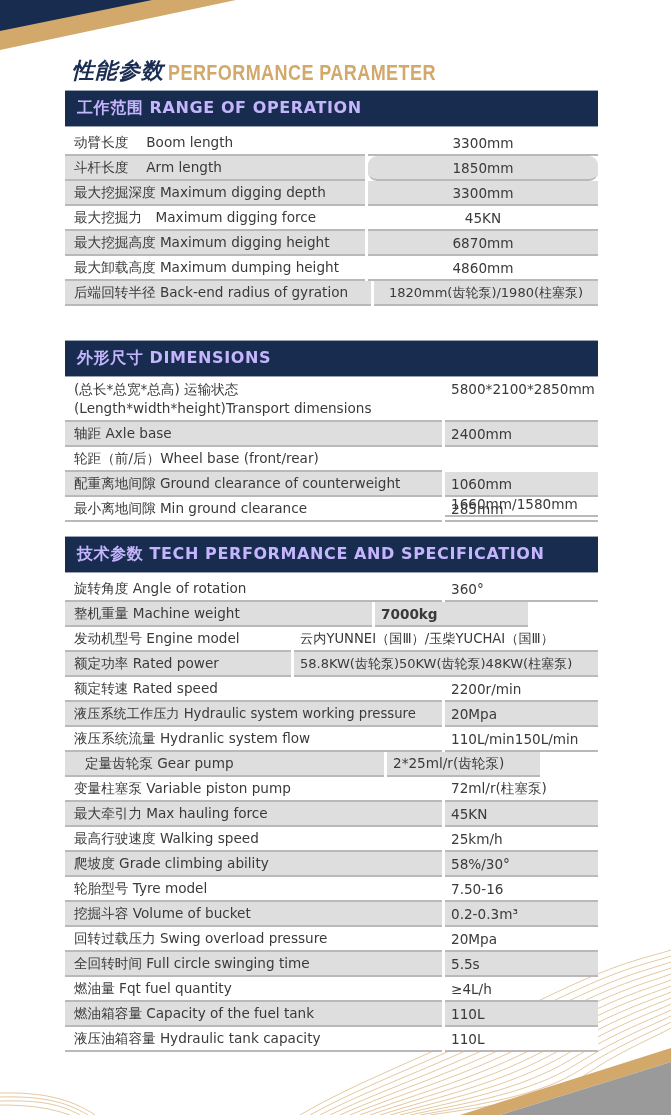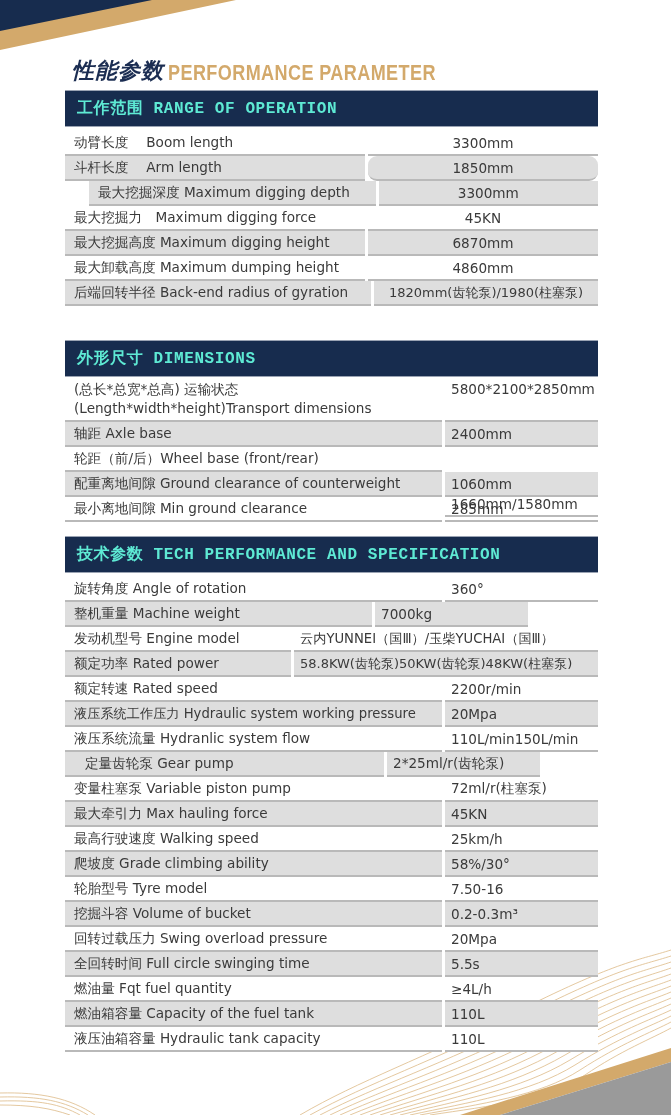--- a/index.html
+++ b/index.html
@@ -3,21 +3,21 @@
 <meta charset="utf-8">
 <style>
   html,body{margin:0;padding:0;}
   body{width:671px;height:1115px;position:relative;overflow:hidden;background:#ffffff;font-family:"DejaVu Sans","Liberation Sans",sans-serif;color:#333333;}
   .deco{position:absolute;left:0;top:0;}
   .title{position:absolute;left:72px;top:56px;height:30px;display:flex;align-items:flex-end;white-space:nowrap;}
   .title .cn{font-family:"DejaVu Sans",sans-serif;font-weight:bold;font-style:italic;font-size:22px;color:#1b2d52;letter-spacing:1px;}
   .title .en{font-family:"Liberation Sans",sans-serif;font-weight:bold;font-size:22px;color:#d3a96b;transform:scaleX(0.82);transform-origin:left bottom;display:inline-block;margin-left:4px;letter-spacing:0.5px;}
   .section{position:absolute;left:65px;width:533px;}
   .sec-head{height:37px;background:#172c4e;border-top:1px solid #9aa3b3;border-bottom:1px solid #9aa3b3;box-sizing:border-box;display:flex;align-items:center;padding-left:12px;}
-  .sec-head span{color:#5eead4;font-weight:bold;font-size:16px;letter-spacing:0.6px;white-space:nowrap;font-family:Liberation Mono, monospace;}
+  .sec-head span{color:#c4b5fd;font-weight:bold;font-size:16px;letter-spacing:0.6px;white-space:nowrap;}
   .row{display:flex;height:25px;box-sizing:border-box;}
   .cell{box-sizing:border-box;height:100%;display:flex;align-items:center;font-size:13.6px;white-space:nowrap;overflow:hidden;border-bottom:2px solid #b9b9b9;color:#3a3a3a;}
   .row.alt .cell{background:#dedede;}
   .cell.lbl{padding-left:9px;}
   .cell.center{justify-content:center;padding-left:0;}
   .gap{width:3px;flex:none;}
   .row.tall{height:45px;}
   .row.tall .cell{align-items:flex-start;padding-top:3px;line-height:19px;}
   .stack{display:flex;flex-direction:column;}
 </style>
@@ -66,21 +66,21 @@
     <div class="cell lbl" style="width:300px;">动臂长度　 Boom length</div>
     <div class="gap"></div>
     <div class="cell center" style="width:230px;">3300mm</div>
   </div>
   <div class="row alt">
     <div class="cell lbl" style="width:300px;">斗杆长度　 Arm length</div>
     <div class="gap"></div>
     <div class="cell center" style="width:230px;border-radius:9px;">1850mm</div>
   </div>
   <div class="row alt">
-    <div class="cell lbl" style="width:300px;margin-left:24px;">最大挖掘深度 Maximum digging depth</div>
+    <div class="cell lbl" style="width:300px;">最大挖掘深度 Maximum digging depth</div>
     <div class="gap"></div>
     <div class="cell center" style="width:230px;">3300mm</div>
   </div>
   <div class="row">
     <div class="cell lbl" style="width:300px;">最大挖掘力　Maximum digging force</div>
     <div class="gap"></div>
     <div class="cell center" style="width:230px;">45KN</div>
   </div>
   <div class="row alt">
     <div class="cell lbl" style="width:300px;">最大挖掘高度 Maximum digging height</div>
@@ -140,21 +140,21 @@
   <div style="height:4px;"></div>
 
   <div class="row">
     <div class="cell lbl" style="width:377px;">旋转角度 Angle of rotation</div>
     <div class="gap"></div>
     <div class="cell" style="width:153px;padding-left:6px;">360°</div>
   </div>
   <div class="row alt">
     <div class="cell lbl" style="width:307px;">整机重量 Machine weight</div>
     <div class="gap"></div>
-    <div class="cell" style="width:153px;padding-left:6px;">7000kg</div>
+    <div class="cell" style="width:153px;padding-left:6px;font-weight:bold;">7000kg</div>
   </div>
   <div class="row">
     <div class="cell lbl" style="width:226px;">发动机型号 Engine model</div>
     <div class="gap"></div>
     <div class="cell" style="width:304px;padding-left:6px;font-size:13.2px;">云内YUNNEI（国Ⅲ）/玉柴YUCHAI（国Ⅲ）</div>
   </div>
   <div class="row alt">
     <div class="cell lbl" style="width:226px;">额定功率 Rated power</div>
     <div class="gap"></div>
     <div class="cell" style="width:304px;padding-left:6px;font-size:13px;">58.8KW(齿轮泵)50KW(齿轮泵)48KW(柱塞泵)</div>

